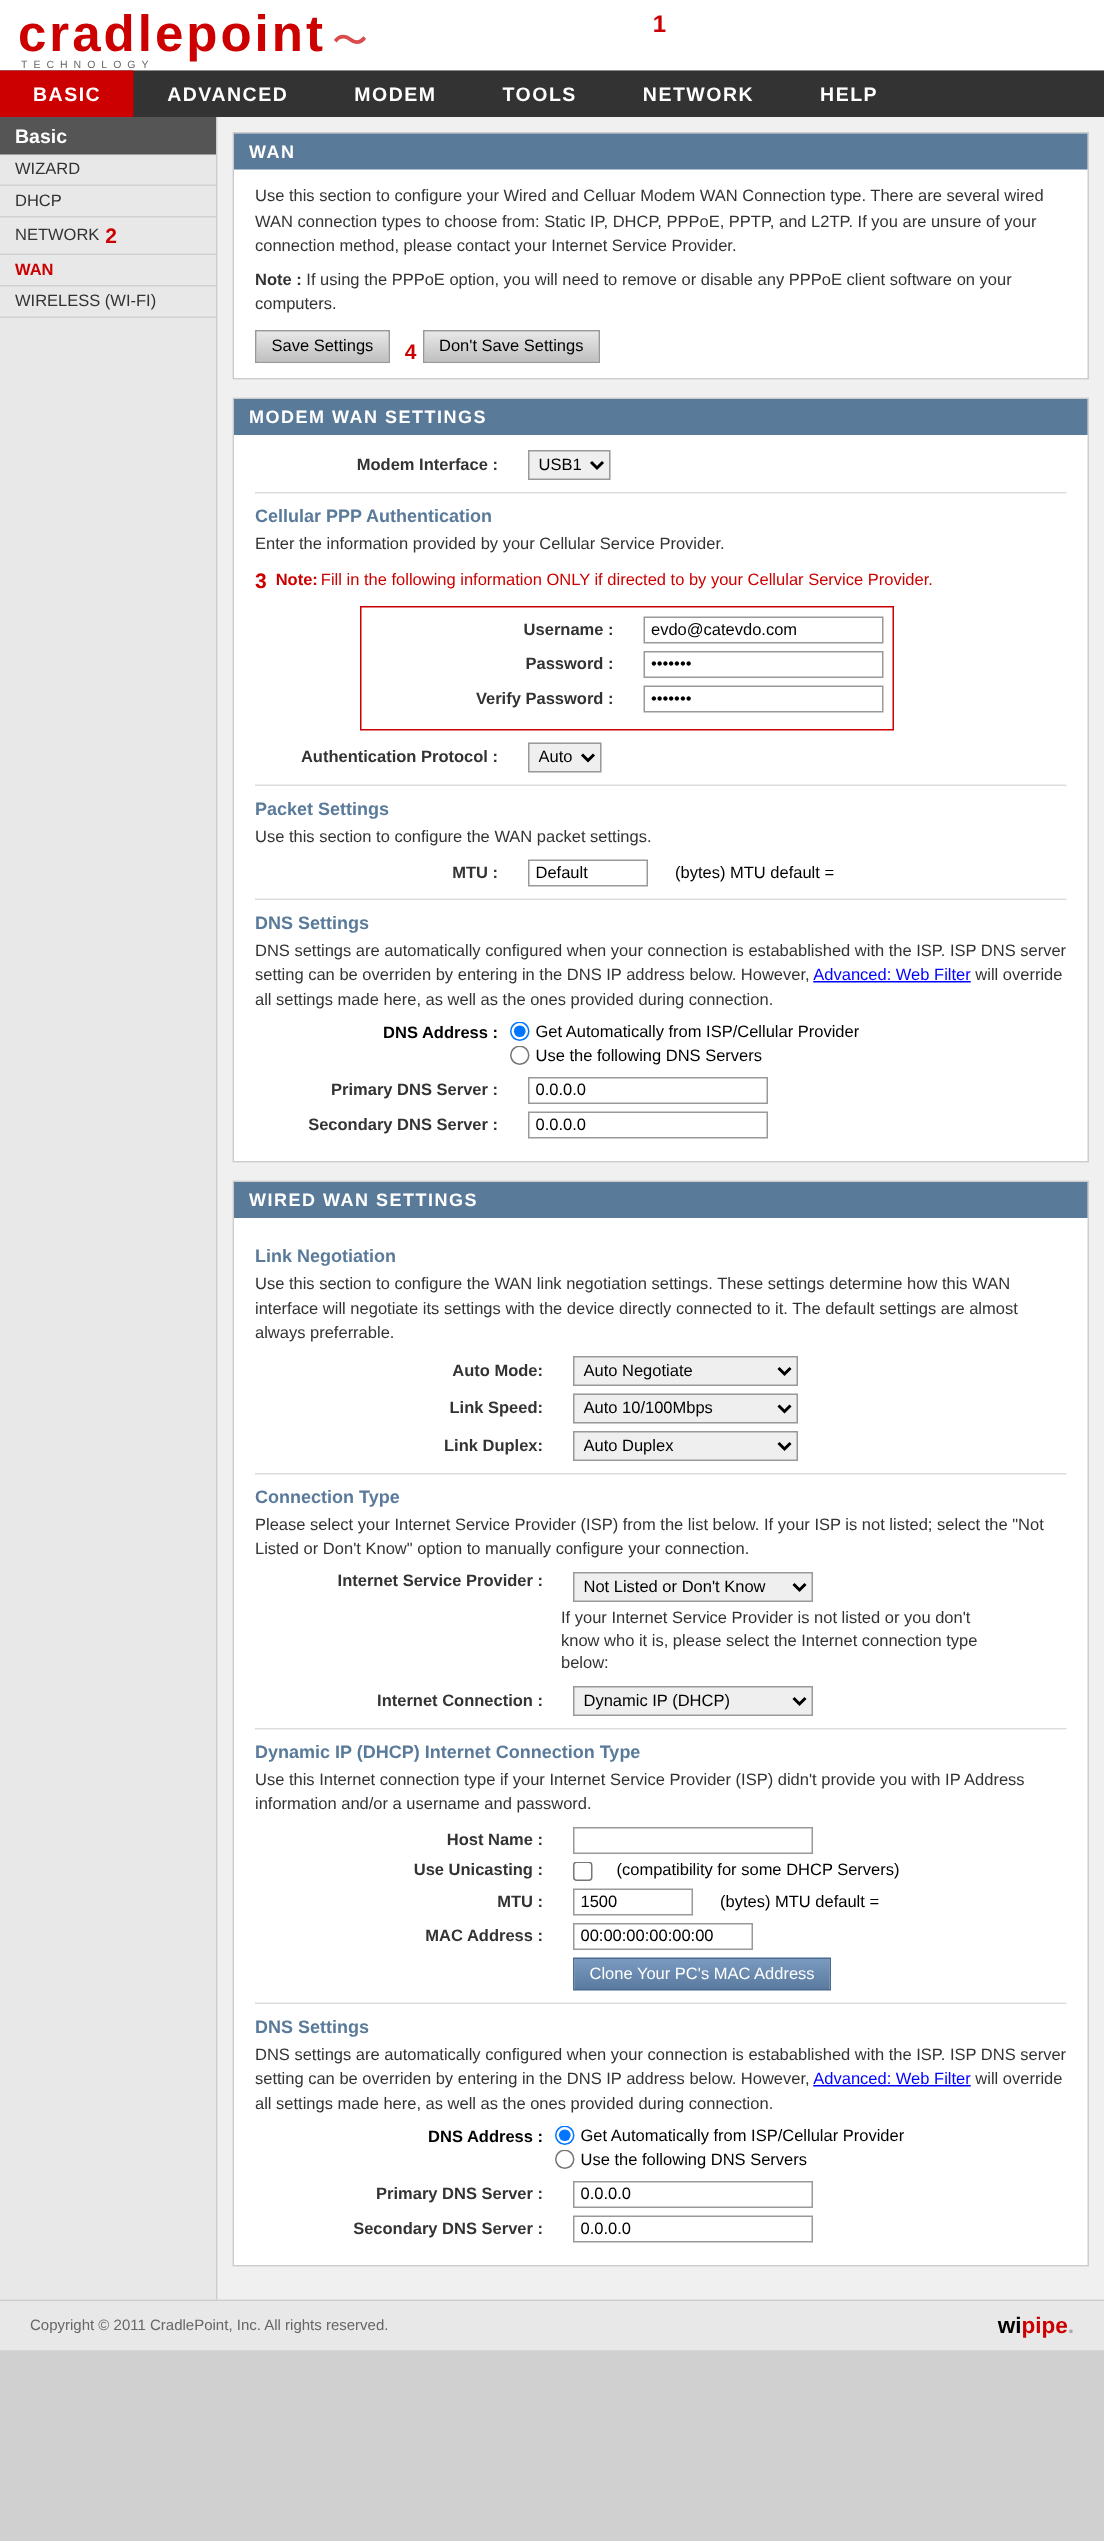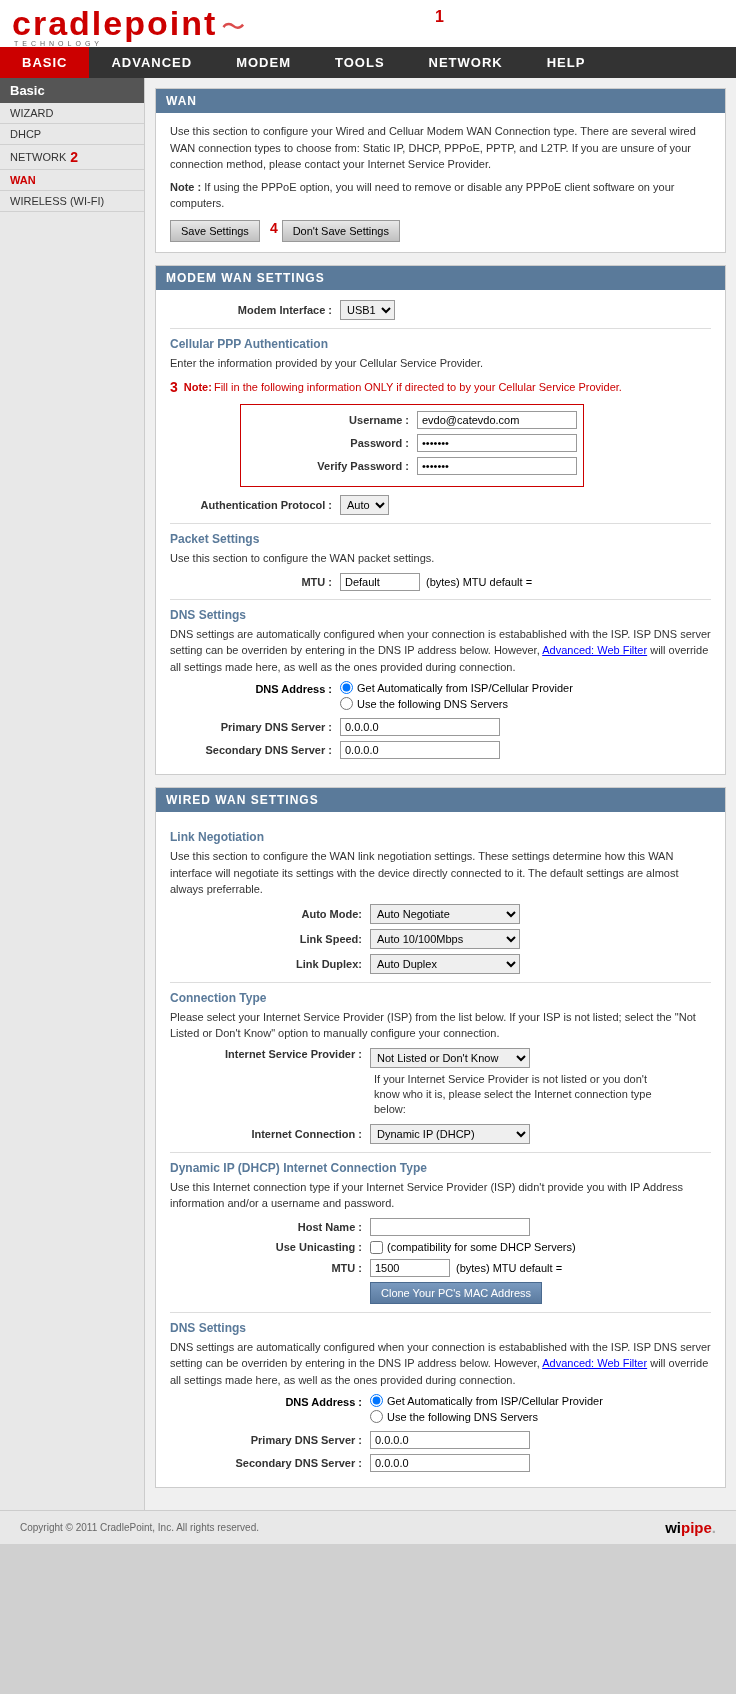--- a/index.html
+++ b/index.html
@@ -28,21 +28,21 @@
     .note-bold { font-weight: bold; }
     .blue-link { color: #00f; text-decoration: underline; cursor: pointer; }
     .red-note { color: #c00; font-weight: bold; font-size: 11px; }
     .section-subtitle { color: #5a7a9a; font-size: 12px; font-weight: bold; margin: 8px 0 4px 0; }
 
     
     .btn-save { background: linear-gradient(to bottom, #e8e8e8, #c0c0c0); border: 1px solid #999; padding: 4px 10px; font-size: 11px; cursor: pointer; margin-right: 6px; }
     .btn-nosave { background: linear-gradient(to bottom, #e8e8e8, #c0c0c0); border: 1px solid #999; padding: 4px 10px; font-size: 11px; cursor: pointer; }
 
     
-    .form-row { display: flex; align-items: center; margin-bottom: 5px; }
+    .form-row { display: flex; align-items: center; margin-bottom: 5px; gap: 12px; }
     .form-label { text-align: right; width: 170px; font-size: 11px; font-weight: bold; padding-right: 8px; flex-shrink: 0; color: #333; }
     .form-label-wide { text-align: right; width: 200px; font-size: 11px; font-weight: bold; padding-right: 8px; flex-shrink: 0; color: #333; }
     .form-input { border: 1px solid #999; padding: 2px 4px; font-size: 11px; width: 160px; }
     .form-input-sm { border: 1px solid #999; padding: 2px 4px; font-size: 11px; width: 80px; }
     .form-input-med { border: 1px solid #999; padding: 2px 4px; font-size: 11px; width: 120px; }
     .form-select { border: 1px solid #999; padding: 2px 2px; font-size: 11px; }
     .form-select-med { border: 1px solid #999; padding: 2px 2px; font-size: 11px; width: 150px; }
     .form-select-wide { border: 1px solid #999; padding: 2px 2px; font-size: 11px; width: 160px; }
 
     
@@ -111,21 +111,21 @@
   <div class="main">
 
     <div class="section-box">
       <div class="section-header">WAN</div>
       <div class="section-content">
         <p class="desc-text">Use this section to configure your Wired and Celluar Modem WAN Connection type. There are several wired WAN connection types to choose from: Static IP, DHCP, PPPoE, PPTP, and L2TP. If you are unsure of your connection method, please contact your Internet Service Provider.</p>
         <p class="note-text">
           <span class="note-bold">Note :</span>
           <span> If using the PPPoE option, you will need to remove or disable any PPPoE client software on your computers.</span>
         </p>
-        <div style="display:flex; align-items:flex-start; gap:4px;">
+        <div style="display:flex; align-items:flex-end; gap:4px;">
           <button class="btn-save">Save Settings</button>
           <span style="color:#c00; font-weight:bold; font-size:14px;">4</span>
           <button class="btn-nosave">Don't Save Settings</button>
         </div>
       </div>
     </div>
 
     <div class="section-box">
       <div class="section-header">MODEM WAN SETTINGS</div>
       <div class="section-content">
@@ -276,20 +276,24 @@
           <div class="form-label-wide">Use Unicasting :</div>
           <input type="checkbox" style="margin-right: 4px;">
           <span>(compatibility for some DHCP Servers)</span>
         </div>
         <div class="form-row">
           <div class="form-label-wide">MTU :</div>
           <input type="text" class="form-input-sm" value="1500" style="">
           <span style="margin-left:6px; font-size:11px;">(bytes) MTU default =</span>
         </div>
         <div class="form-row">
+          <div class="form-label-wide">MAC Address :</div>
+          <input type="text" class="form-input-med" value="00:00:00:00:00:00" style="">
+        </div>
+        <div class="form-row">
           <div style="width:200px; flex-shrink:0;"></div>
           <button class="btn-clone">Clone Your PC's MAC Address</button>
         </div>
 
         <div class="divider"></div>
 
         <div class="section-subtitle">DNS Settings</div>
         <p class="desc-text">DNS settings are automatically configured when your connection is estabablished with the ISP. ISP DNS server setting can be overriden by entering in the DNS IP address below. However, <span class="blue-link">Advanced: Web Filter</span> will override all settings made here, as well as the ones provided during connection.</p>
 
         <div class="dns-row">

